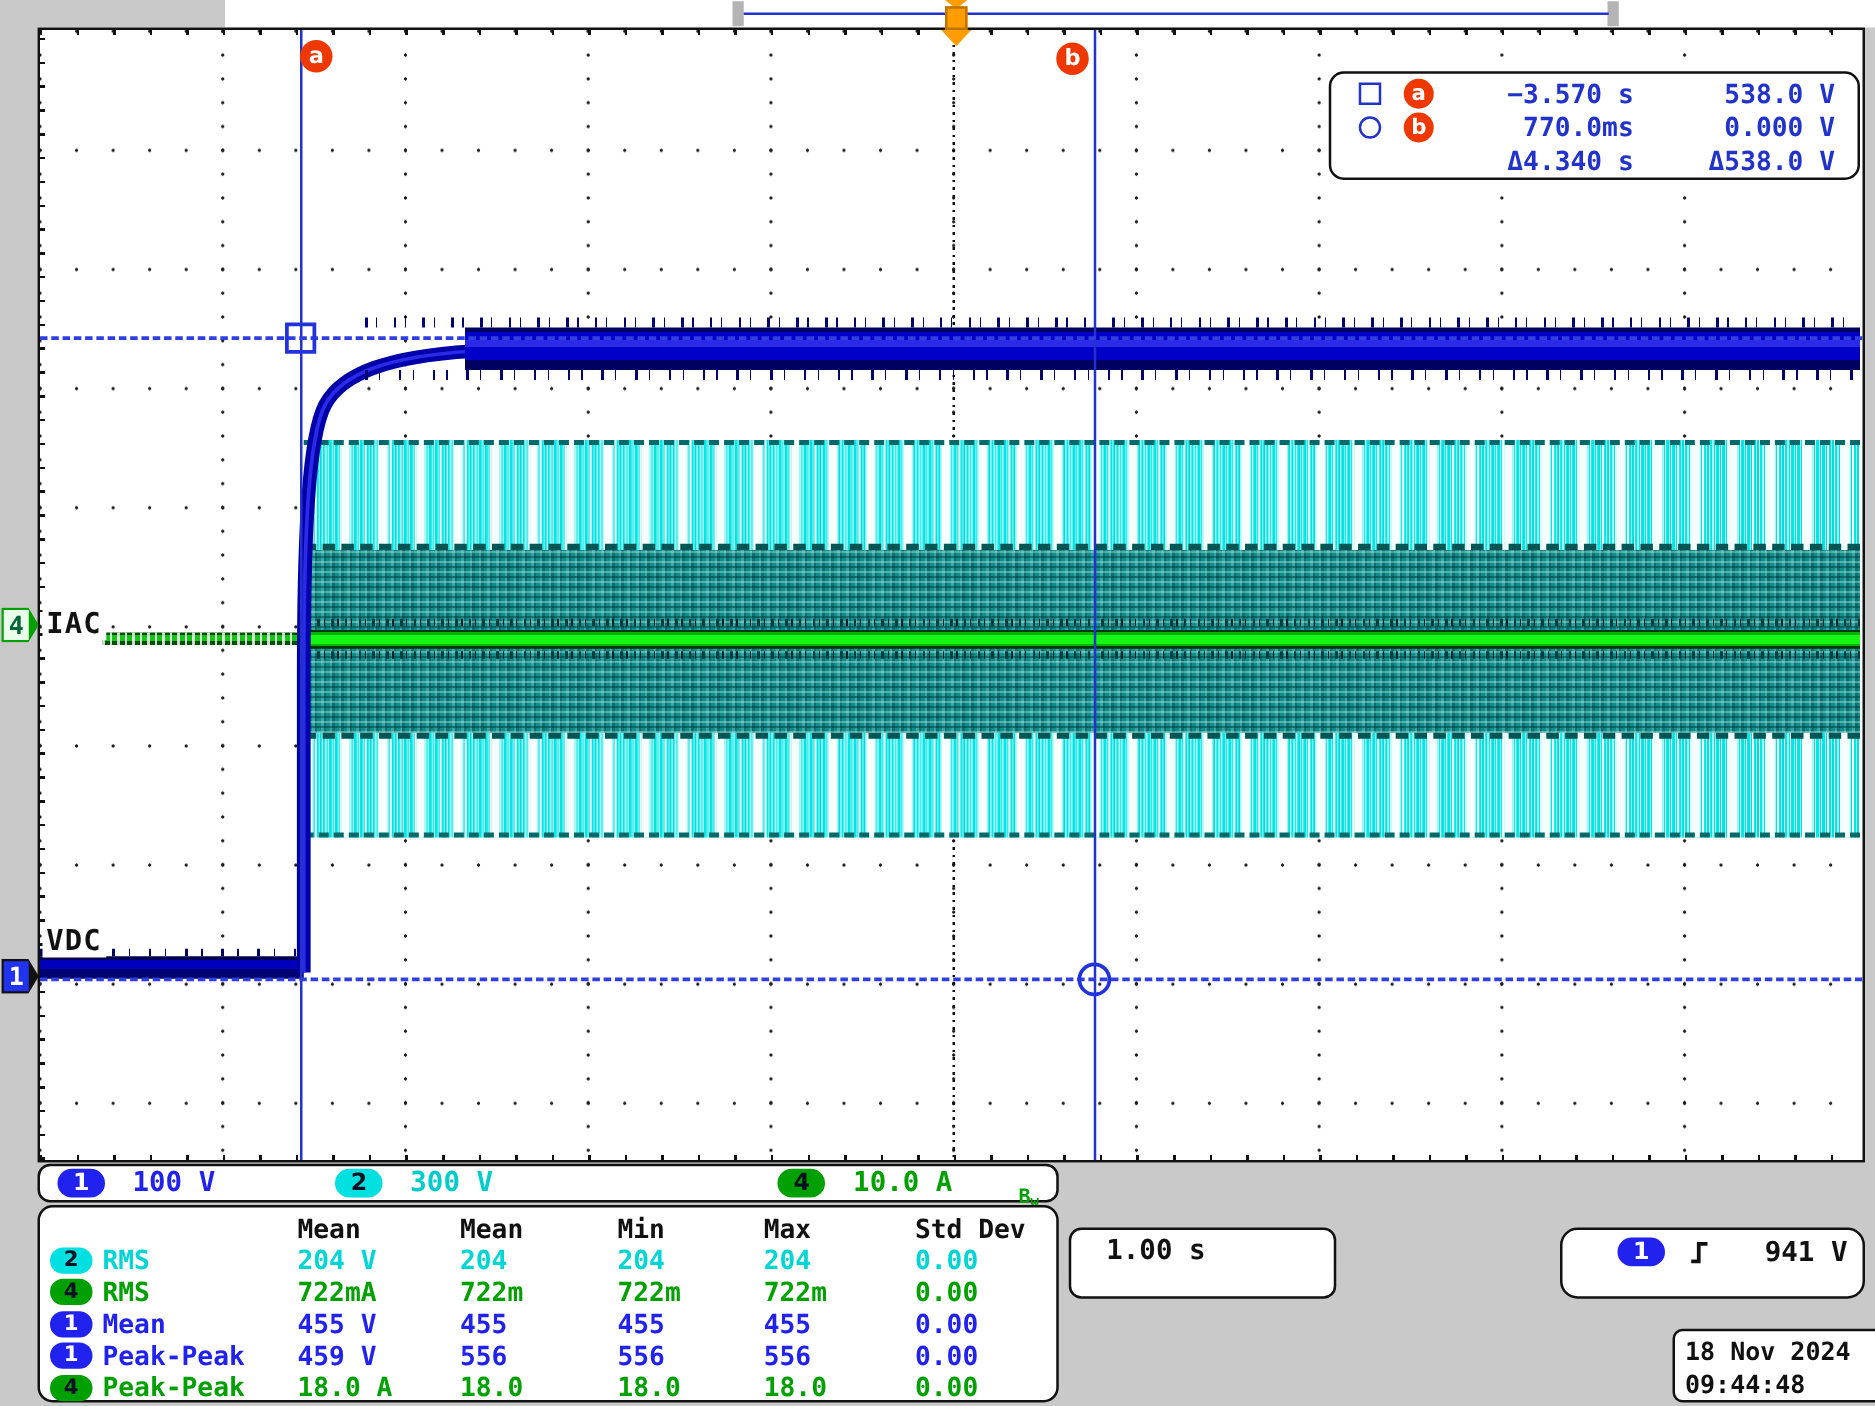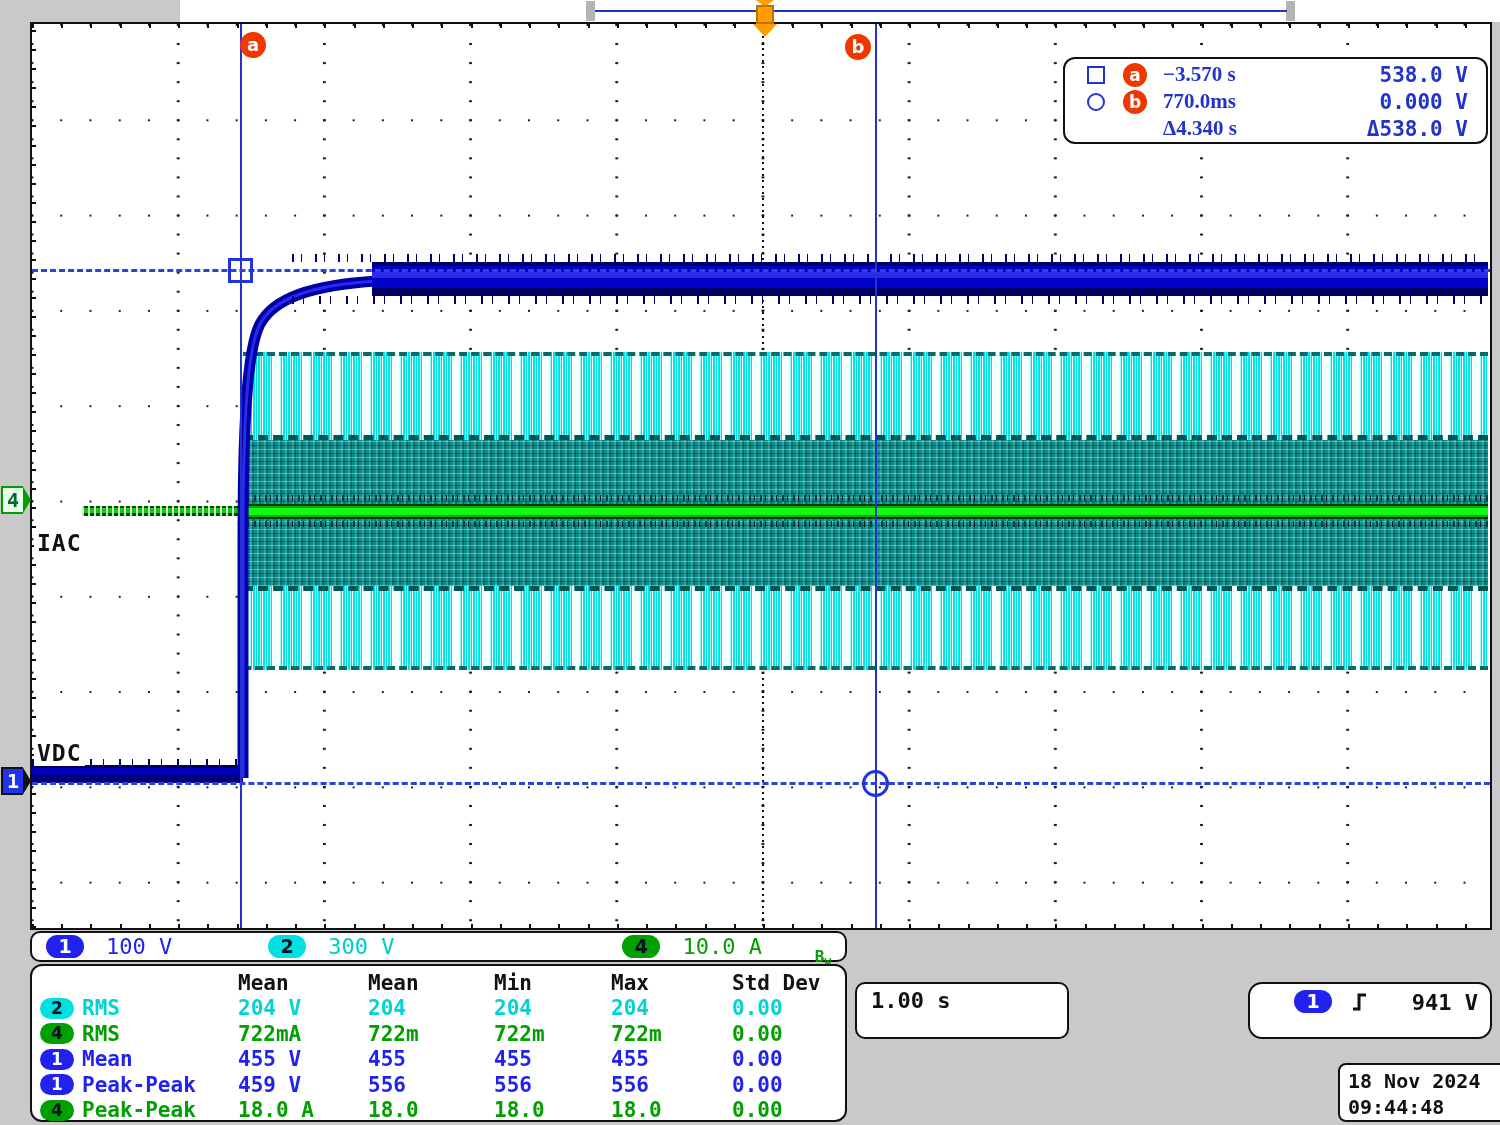--- a/index.html
+++ b/index.html
@@ -68,21 +68,21 @@
   .vdc-band-post { position:absolute; left:340px; top:238px; width:1116px; height:34px;
     background:linear-gradient(to bottom,#000060 0 4px,#0000c8 4px 10px,#2a2ae8 10px 16px,#0000c8 16px 26px,#000060 26px 34px); }
   .vdc-noise-up { position:absolute; left:260px; top:230px; width:1196px; height:8px;
     background:repeating-linear-gradient(90deg,#000070 0 2px,transparent 2px 9px,#000070 9px 10px,transparent 10px 23px); }
   .vdc-noise-dn { position:absolute; left:260px; top:272px; width:1196px; height:8px;
     background:repeating-linear-gradient(90deg,#000070 0 2px,transparent 2px 11px,#000070 11px 12px,transparent 12px 27px); }
   svg.rise { position:absolute; left:0; top:0; pointer-events:none; }
 
   
   .trace-label { position:absolute; background:#fff; color:#111; font-weight:bold; font-size:23px; line-height:26px; padding:0 3px; letter-spacing:1px; z-index:12; }
-  .lbl-iac { left:2px; top:462px;margin-top:44px; }
+  .lbl-iac { left:2px; top:462px; }
   .lbl-vdc { left:2px; top:716px; }
 
   
   .cursor-v { position:absolute; top:0; width:2px; height:100%; background:#2233cc; z-index:14; }
   .cursor-va { left:208px; } .cursor-vb { left:843px; }
   .cursor-h { position:absolute; left:0; width:100%; height:0; border-top:3px dashed #2f3fe0; z-index:15; }
   .cursor-ha { top:245px; } .cursor-hb { top:758px; }
   .marker-square { position:absolute; left:196px; top:234px; width:25px; height:25px; border:3px solid #2233dd; background:transparent; z-index:16; }
   .marker-circle { position:absolute; left:830px; top:746px; width:27px; height:27px; border:3px solid #2233dd; border-radius:50%; background:transparent; z-index:16; }
   .cursor-tag { position:absolute; width:26px; height:26px; border-radius:50%; background:#ee3800; color:#fff; font-weight:bold; font-size:18px; text-align:center; line-height:26px; z-index:17; font-family:"DejaVu Sans","Liberation Sans",sans-serif; }
@@ -95,44 +95,44 @@
   .src-4 .inner4 { position:absolute; left:2px; top:2px; width:20px; height:24px; background:#eaffea; color:#063; line-height:24px; }
   .src-1 { left:1px; top:767px; background:#111; color:#fff; }
   .src-1 .inner1 { position:absolute; left:2px; top:2px; width:20px; height:24px; background:#2233ee; color:#fff; line-height:24px; }
 
   
   .readout { position:absolute; left:1063px; top:57px; width:425px; height:87px; background:#fff; border:2px solid #111; border-radius:12px; z-index:25;
     display:grid; grid-template-columns:44px 40px 170px 1fr; grid-auto-rows:27px; align-items:center; padding:2px 10px 2px 14px; color:#2233cc; font-weight:bold; font-size:21px; }
   .readout .icn-square { width:18px; height:18px; border:2px solid #2233cc; margin-left:8px; }
   .readout .icn-circle { width:18px; height:18px; border:2px solid #2233cc; border-radius:50%; margin-left:8px; }
   .readout .abtag { width:24px; height:24px; border-radius:50%; background:#ee3800; color:#fff; text-align:center; line-height:24px; font-size:17px; font-family:"DejaVu Sans","Liberation Sans",sans-serif; }
-  .readout .tcol { text-align:left; padding-right:26px;font-family:Liberation Serif, serif; }
+  .readout .tcol { text-align:right; padding-right:26px; }
   .readout .vcol { text-align:right; padding-right:8px; }
 
   
   .panel { position:absolute; background:#fff; border:2px solid #111; z-index:25; }
   .chbar { left:30px; top:931px; width:817px; height:31px; border-radius:10px; display:flex; align-items:center; padding:0 14px; }
   .oval { min-width:38px; height:23px; border-radius:12px; font-weight:bold; font-size:19px; text-align:center; line-height:23px; padding:0 2px; font-family:"DejaVu Sans","Liberation Sans",sans-serif; }
   .oval.blue { background:#2222ee; color:#fff; }
   .oval.cyan { background:#00e0e0; color:#012; }
   .oval.green { background:#00a000; color:#012; }
-  .chbar .scale { font-weight:normal; font-size:22px; margin-left:22px; }
+  .chbar .scale { font-weight:bold; font-size:22px; margin-left:22px; }
   .s-blue { color:#2222ee; } .s-cyan { color:#00cccc; } .s-green { color:#00a000; }
   .chbar .g2 { margin-left:96px; } .chbar .g4 { margin-left:228px; }
   .bw { margin-left:auto; color:#00a000; font-weight:bold; font-size:16px;margin-top:24px; }
   .bw sub { font-size:11px; }
 
   .meastable { left:30px; top:964px; width:817px; height:158px; border-radius:12px; padding:4px 8px 2px 8px;
     display:grid; grid-template-columns:198px 130px 126px 117px 121px 1fr; grid-auto-rows:25.5px; align-items:center; font-weight:bold; font-size:21px; }
   .meastable .hdr { color:#111; font-size:21px; }
   .meastable .rowlabel { display:flex; align-items:center; gap:8px; }
   .meastable .roval { min-width:34px; height:21px; border-radius:11px; font-size:17px; line-height:21px; text-align:center; font-family:"DejaVu Sans","Liberation Sans",sans-serif; }
   .t-cyan { color:#00d5d5; } .t-green { color:#00a000; } .t-blue { color:#2222ee; }
 
-  .hscale { left:855px; top:982px; width:214px; height:57px; border-radius:10px; font-weight:bold; font-size:22px; color:#111; padding:4px 14px; }
+  .hscale { left:855px; top:982px; width:214px; height:57px; border-radius:10px; font-weight:bold; font-size:22px; color:#111; padding:4px 28px; }
   .record { left:1082px; top:982px; width:153px; height:57px; border-radius:10px; font-weight:bold; font-size:21px; color:#111; padding:2px 10px; line-height:26px; }
   .trigbox { left:1248px; top:982px; width:244px; height:57px; border-radius:14px; display:flex; align-items:flex-start; padding:6px 12px 0 44px; gap:18px; }
   .trigbox .lvl { font-weight:bold; font-size:22px; color:#111; margin-left:auto; }
   .datebox { left:1338px; top:1063px; width:178px; height:59px; border-radius:8px; font-weight:bold; font-size:20px; color:#111; padding:3px 8px; line-height:26px; }
 </style>
 </head>
 <body>
 
 <div class="screen">
 

